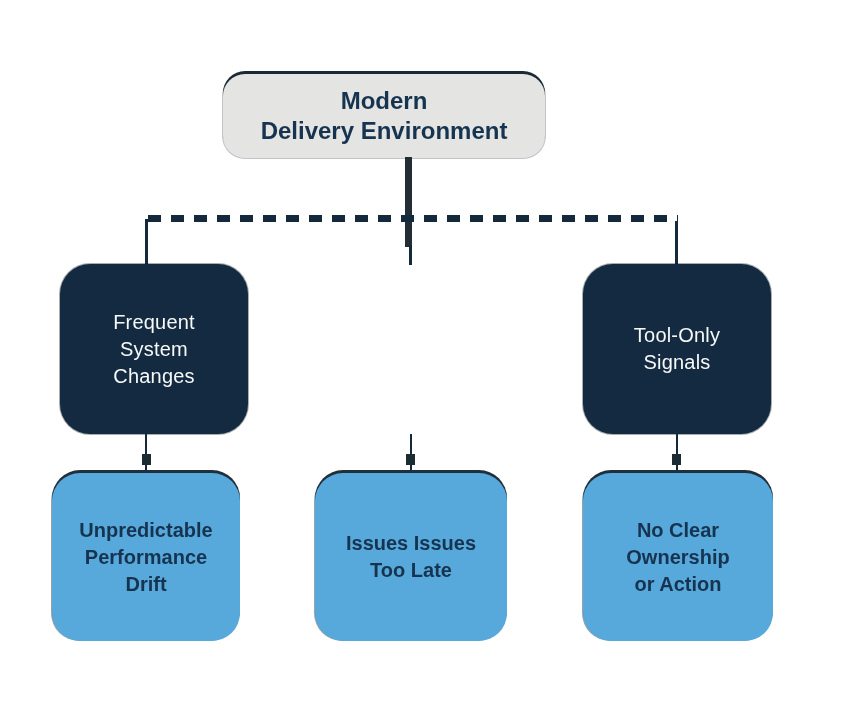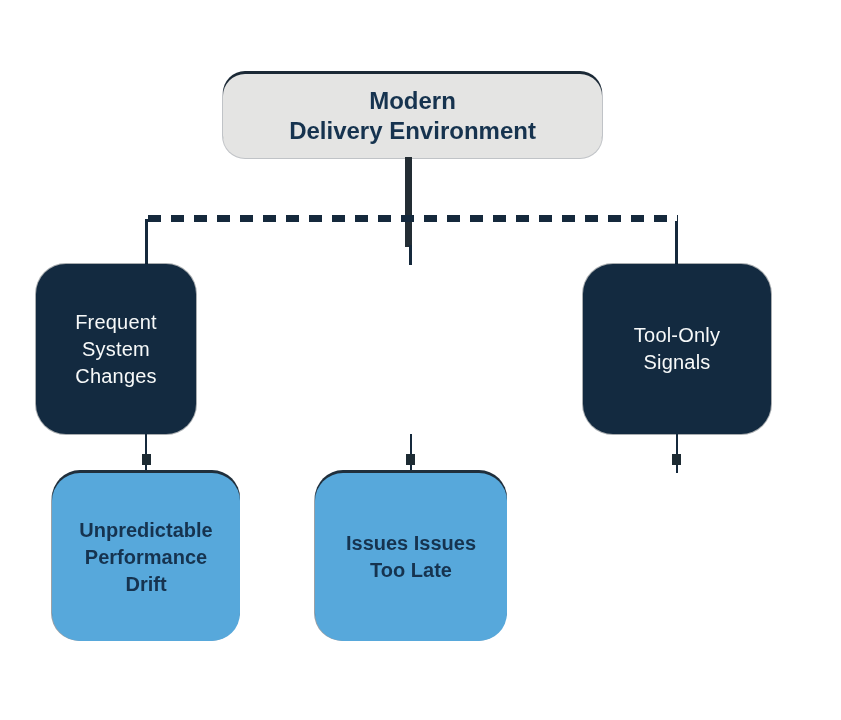--- a/index.html
+++ b/index.html
@@ -17,41 +17,41 @@
     display: flex;
     align-items: center;
     justify-content: center;
     text-align: center;
     box-sizing: border-box;
   }
   .node .label { display: inline-block; }
 
   
   .root-node {
-    left: 223px; top: 74px; width: 379px; height: 84px;
+    left: 223px; top: 74px; width: 322px; height: 84px;
     background: #e4e4e3;
     border-radius: 22px;
     box-shadow: 0 -3px 0 0 #1b2936, 0 0 0 1px rgba(27,41,54,0.28);
     color: #16334f;
     font-size: 24px; line-height: 30px; font-weight: 700;
   }
   .root-node .label { max-width: 270px; }
 
   
   .cause-node {
     top: 264px; height: 170px;
     background: #132a40;
     border-radius: 30px;
     color: #f7f9f9;
     font-size: 20px; line-height: 27px; font-weight: 500;
     letter-spacing: 0.2px;
     box-shadow: 0 0 0 1px rgba(10,20,30,0.35);
   }
   .cause-node .label { max-width: 135px; }
-  #cause-0 { left: 36px;  width: 160px; }
+  #cause-0 { left: 60px;  width: 188px; }
   #cause-1 { left: 318px; width: 190px; }
   #cause-2 { left: 583px; width: 188px; }
 
   
   .effect-node {
     top: 473px; height: 168px;
     background: #57a8db;
     border-radius: 28px;
     color: #16334f;
     font-size: 20px; line-height: 27px; font-weight: 700;
@@ -108,14 +108,17 @@
   <div class="connector mid-dash" id="mid-dash-1"></div>
   <div class="connector mid-line" id="mid-line-2"></div>
   <div class="connector mid-dash" id="mid-dash-2"></div>
 
   <div class="node effect-node" id="effect-0">
     <span class="label">Unpredictable Performance Drift</span>
   </div>
   <div class="node effect-node" id="effect-1">
     <span class="label">Issues Issues Too Late</span>
   </div>
+  <div class="node effect-node" id="effect-2">
+    <span class="label">No Clear Ownership or Action</span>
+  </div>
 
 </div>
 
 </body></html>

